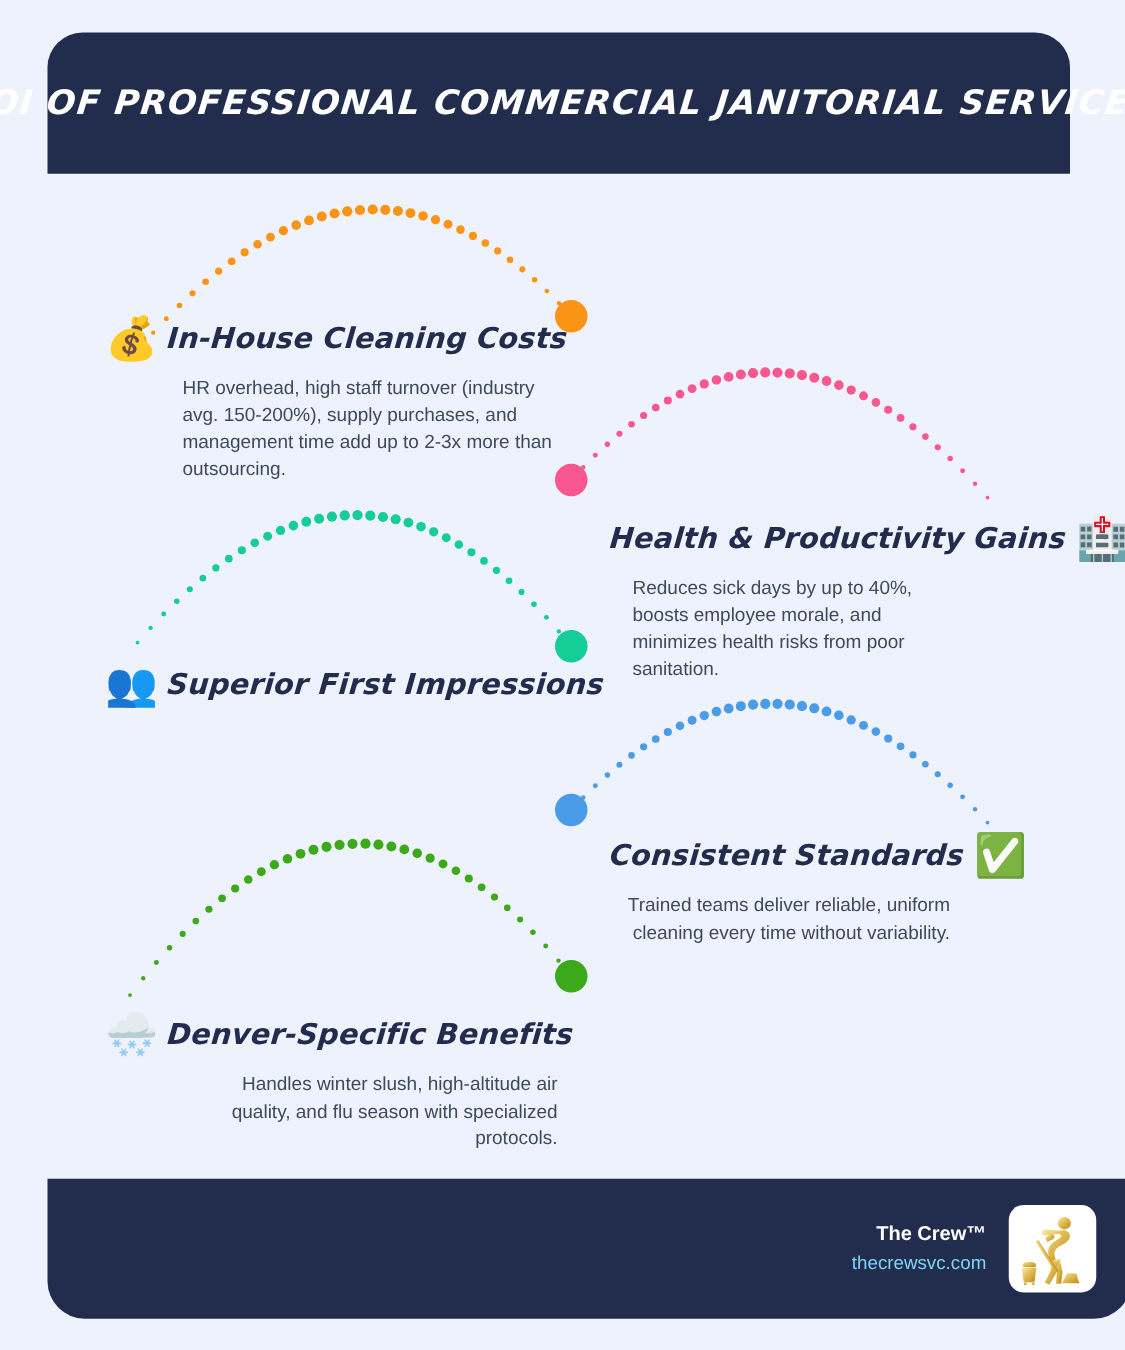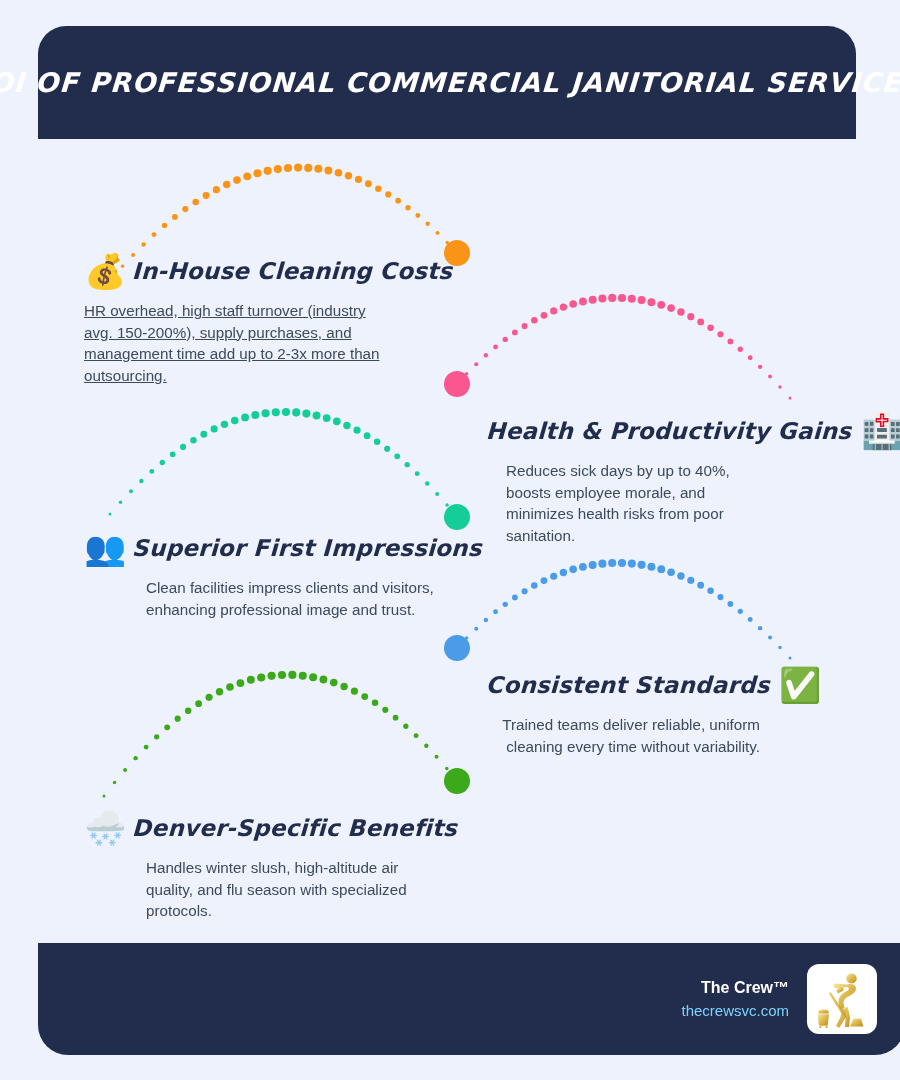--- a/index.html
+++ b/index.html
@@ -89,33 +89,33 @@
   }
   .block-body {
     color: #3d4a5c;
     font-size: 15.2px;
     line-height: 1.42;
     margin-top: 6px;
   }
 
   
   #block-inhouse      { left: 84px;  top: 248px; }
-  #block-inhouse .block-body { width: 300px; text-decoration: underline; }
+  #block-inhouse .block-body { margin-left: 62px; width: 300px; }
 
   #block-health       { left: 488px; top: 408px; width: 340px; }
   #block-health .block-body { margin-left: 18px; width: 250px; }
 
   #block-impressions  { left: 84px;  top: 525px; }
   #block-impressions .block-body { margin-left: 62px; width: 290px; }
 
   #block-standards    { left: 488px; top: 662px; width: 340px; }
   #block-standards .block-body { margin-left: 2px; width: 270px; text-align: right; }
 
   #block-denver       { left: 84px;  top: 805px; }
-  #block-denver .block-body { margin-left: 62px; width: 300px; }
+  #block-denver .block-body { margin-left: 62px; width: 300px; text-align: right; }
 
   
   .footer-bar {
     position: absolute;
     left: 38px;
     top: 943px;
     width: 867px;
     height: 112px;
     background: #222c4c;
     border-radius: 0 0 30px 30px;
@@ -363,21 +363,20 @@
       <span class="block-emoji">🏥</span>
     </div>
     <div class="block-body">Reduces sick days by up to 40%, boosts employee morale, and minimizes health risks from poor sanitation.</div>
   </div>
 
   <div class="block" id="block-impressions">
     <div class="block-head">
       <span class="block-emoji">👥</span>
       <span class="block-title">Superior First Impressions</span>
     </div>
-    <div class="block-body">Clean facilities impress clients and visitors, enhancing professional image and trust.</div>
   </div>
 
   <div class="block" id="block-standards">
     <div class="block-head right-icon">
       <span class="block-title">Consistent Standards</span>
       <span class="block-emoji">✅</span>
     </div>
     <div class="block-body">Trained teams deliver reliable, uniform cleaning every time without variability.</div>
   </div>
 

